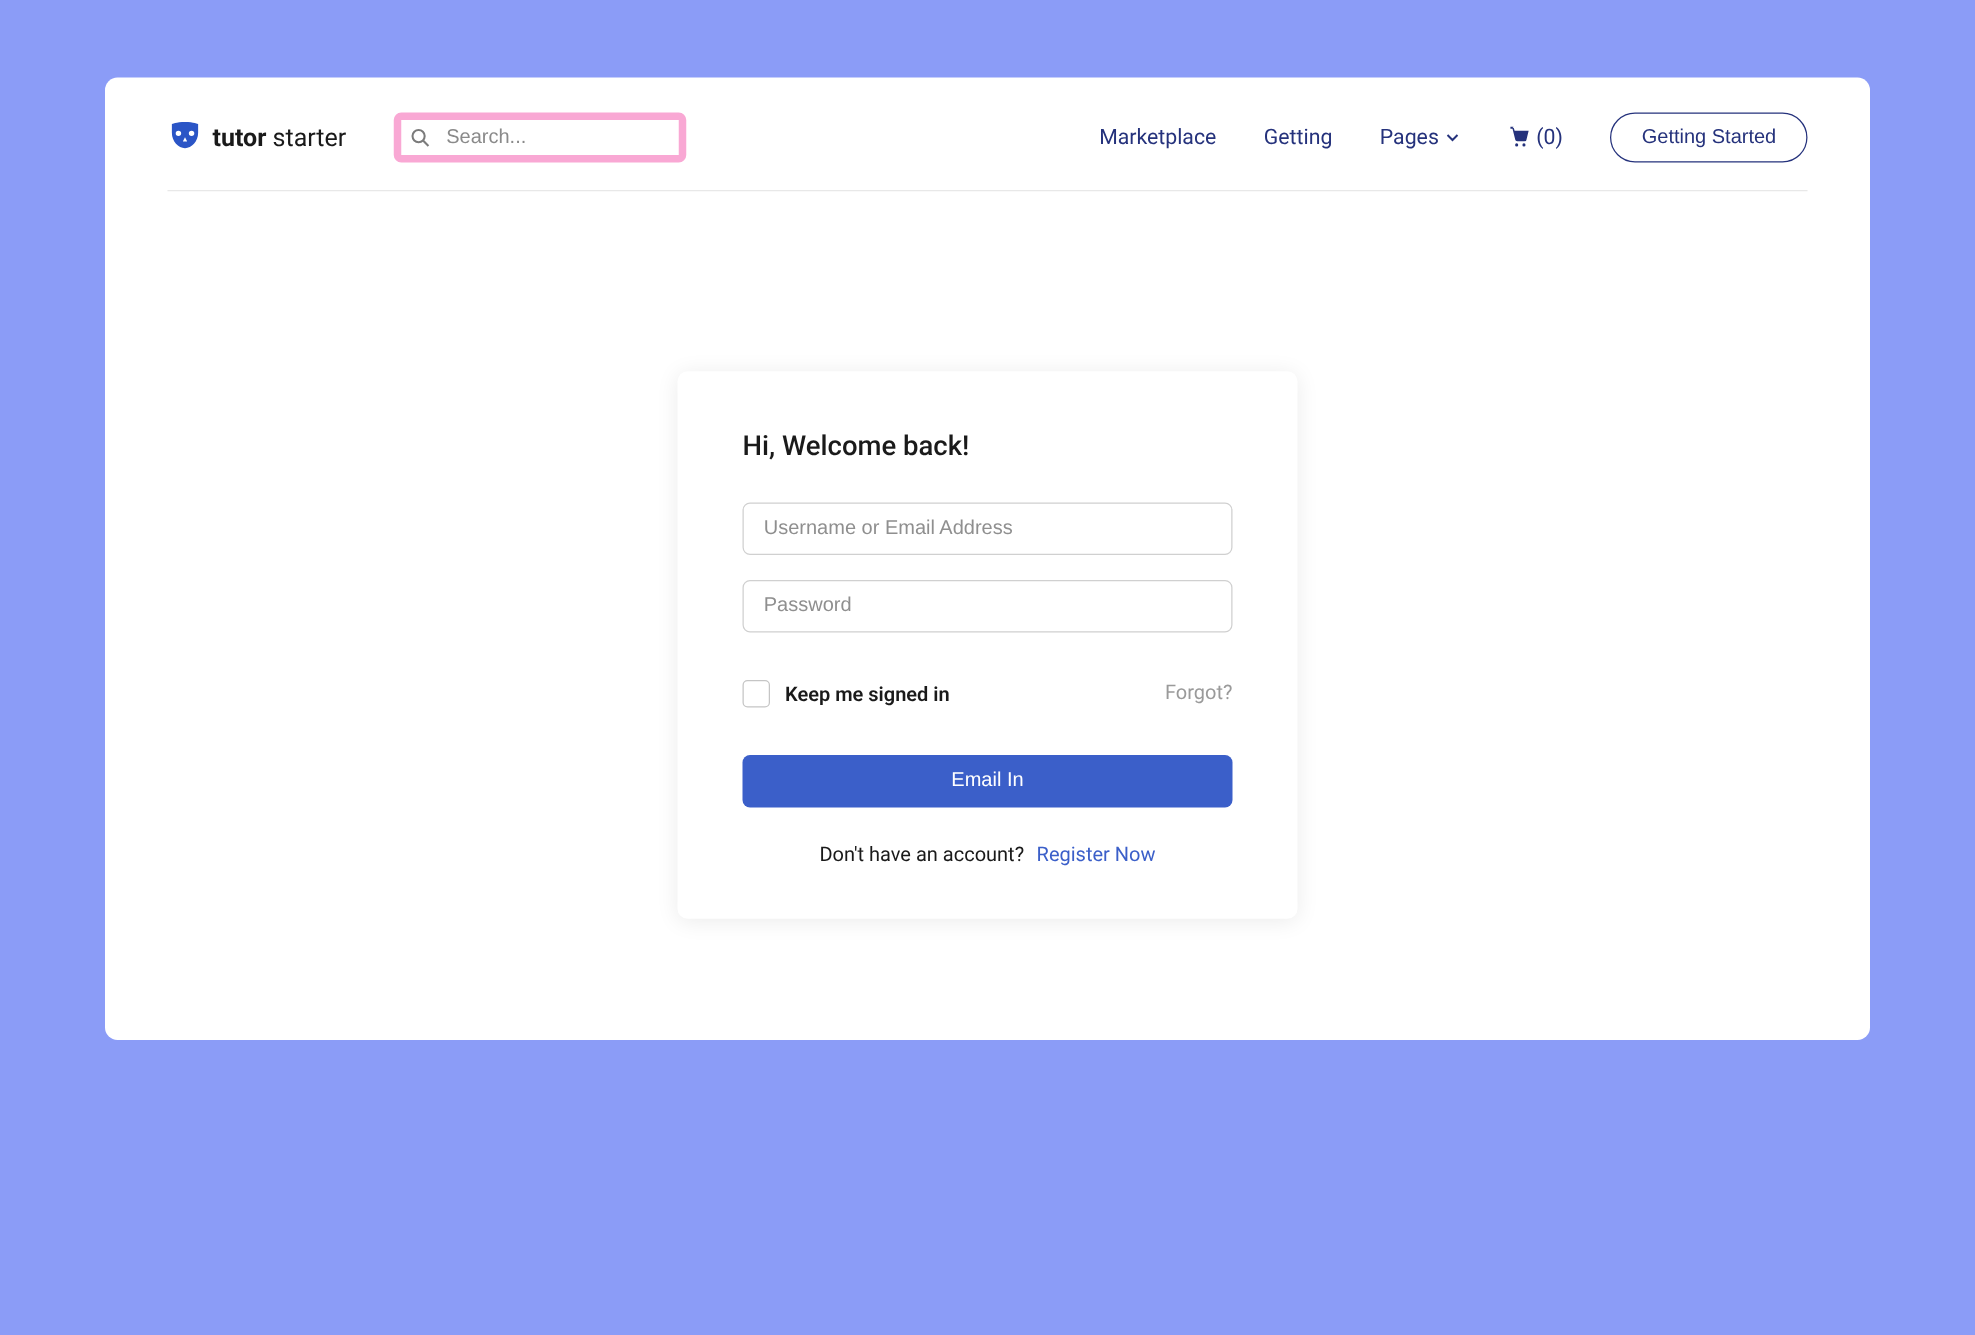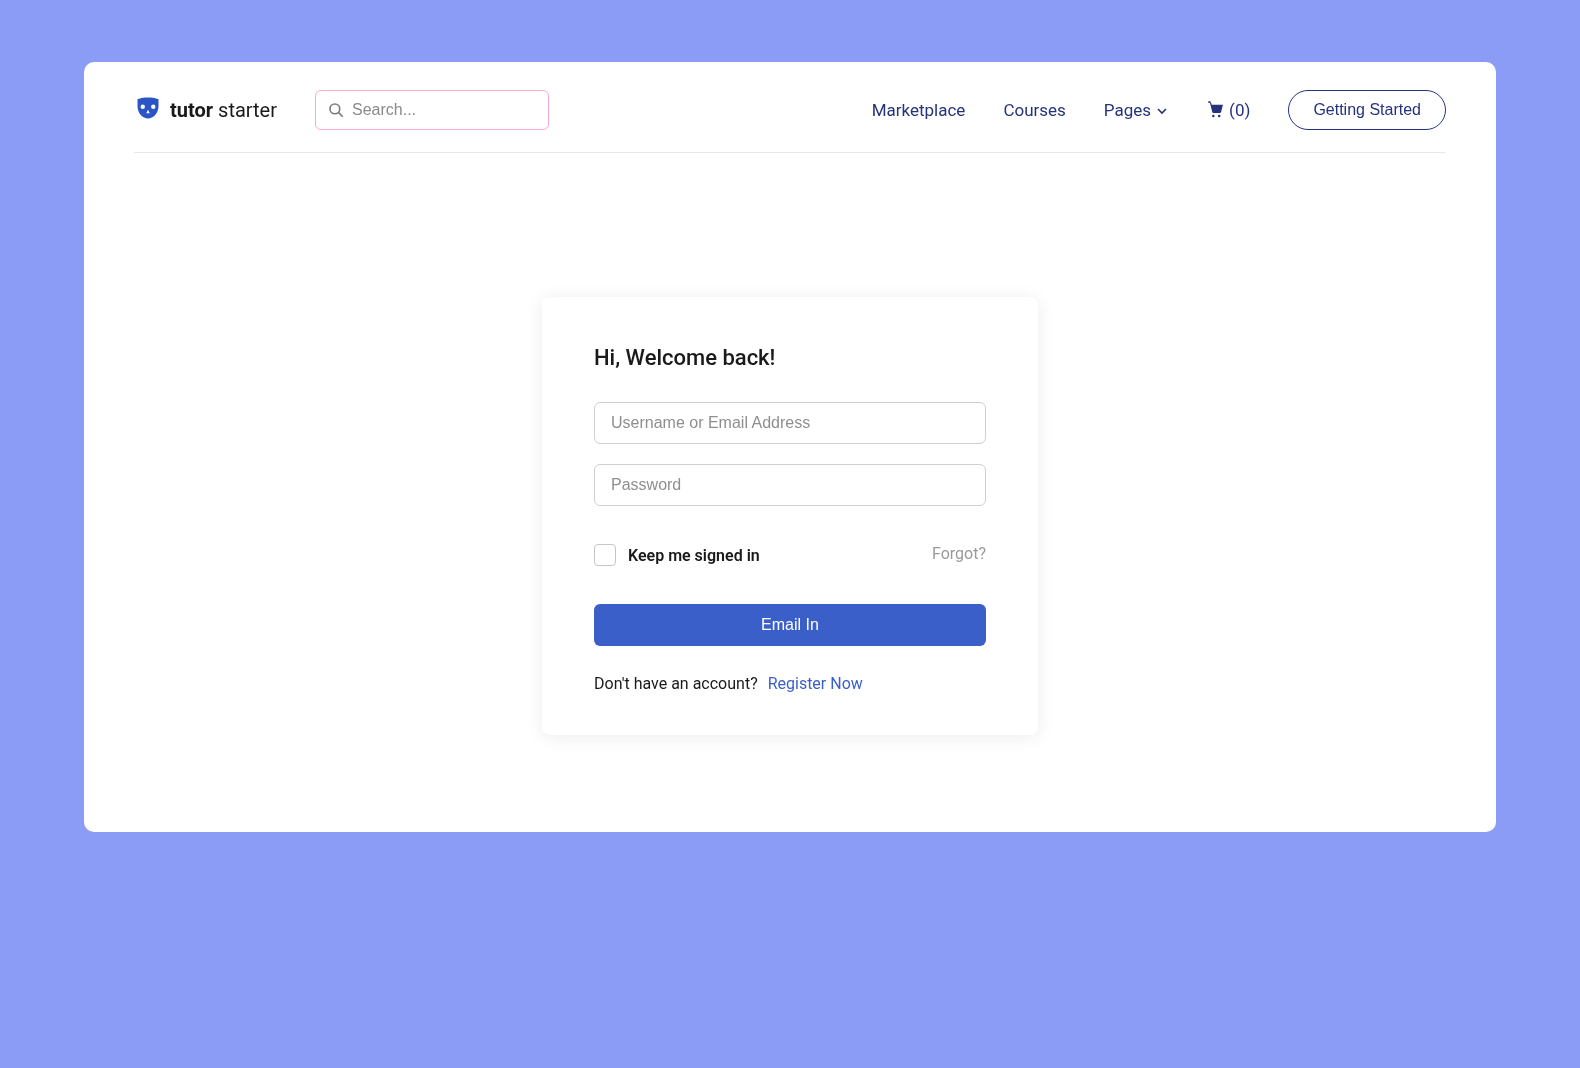--- a/index.html
+++ b/index.html
@@ -56,21 +56,21 @@
   left: 12px;
   top: 50%;
   transform: translateY(-50%);
   width: 18px;
   height: 18px;
   color: #7b7b7b;
 }
 .search-input {
   width: 100%;
   height: 40px;
-  border: 1px solid #f9a8d4;
+  border: 6px solid #f9a8d4;
   border-radius: 6px;
   padding: 0 12px 0 36px;
   font-size: 16px;
   color: #333;
   outline: none;
 }
 .search-input::placeholder {
   color: #8a8a8a;
 }
 .nav {
@@ -179,20 +179,21 @@
   height: 42px;
   background: #3b5fc9;
   color: #fff;
   border: none;
   border-radius: 6px;
   font-size: 16px;
   cursor: pointer;
   margin-bottom: 28px;
 }
 .register-row {
+  text-align: center;
   font-size: 16px;
   color: #1a1a1a;
 }
 .register-link {
   color: #3b5fc9;
   text-decoration: none;
   cursor: pointer;
   margin-left: 6px;
 }
 </style>
@@ -218,21 +219,21 @@
         <svg class="search-icon" viewBox="0 0 24 24" fill="none" stroke="currentColor" stroke-width="2.2">
           <circle cx="10.5" cy="10.5" r="6.5"></circle>
           <line x1="15.5" y1="15.5" x2="21" y2="21"></line>
         </svg>
       </span>
       <input type="text" class="search-input" placeholder="Search..." style="">
     </div>
 
     <nav class="nav">
       <a class="nav-link">Marketplace</a>
-      <a class="nav-link">Courses</a>
+      <a class="nav-link">Getting</a>
       <a class="nav-link pages">
         <span>Pages</span>
         <span>
           <svg class="chevron-down" viewBox="0 0 10 10" fill="none" stroke="currentColor" stroke-width="1.6">
             <polyline points="1,3 5,7 9,3"></polyline>
           </svg>
         </span>
       </a>
       <div class="cart">
         <span>

